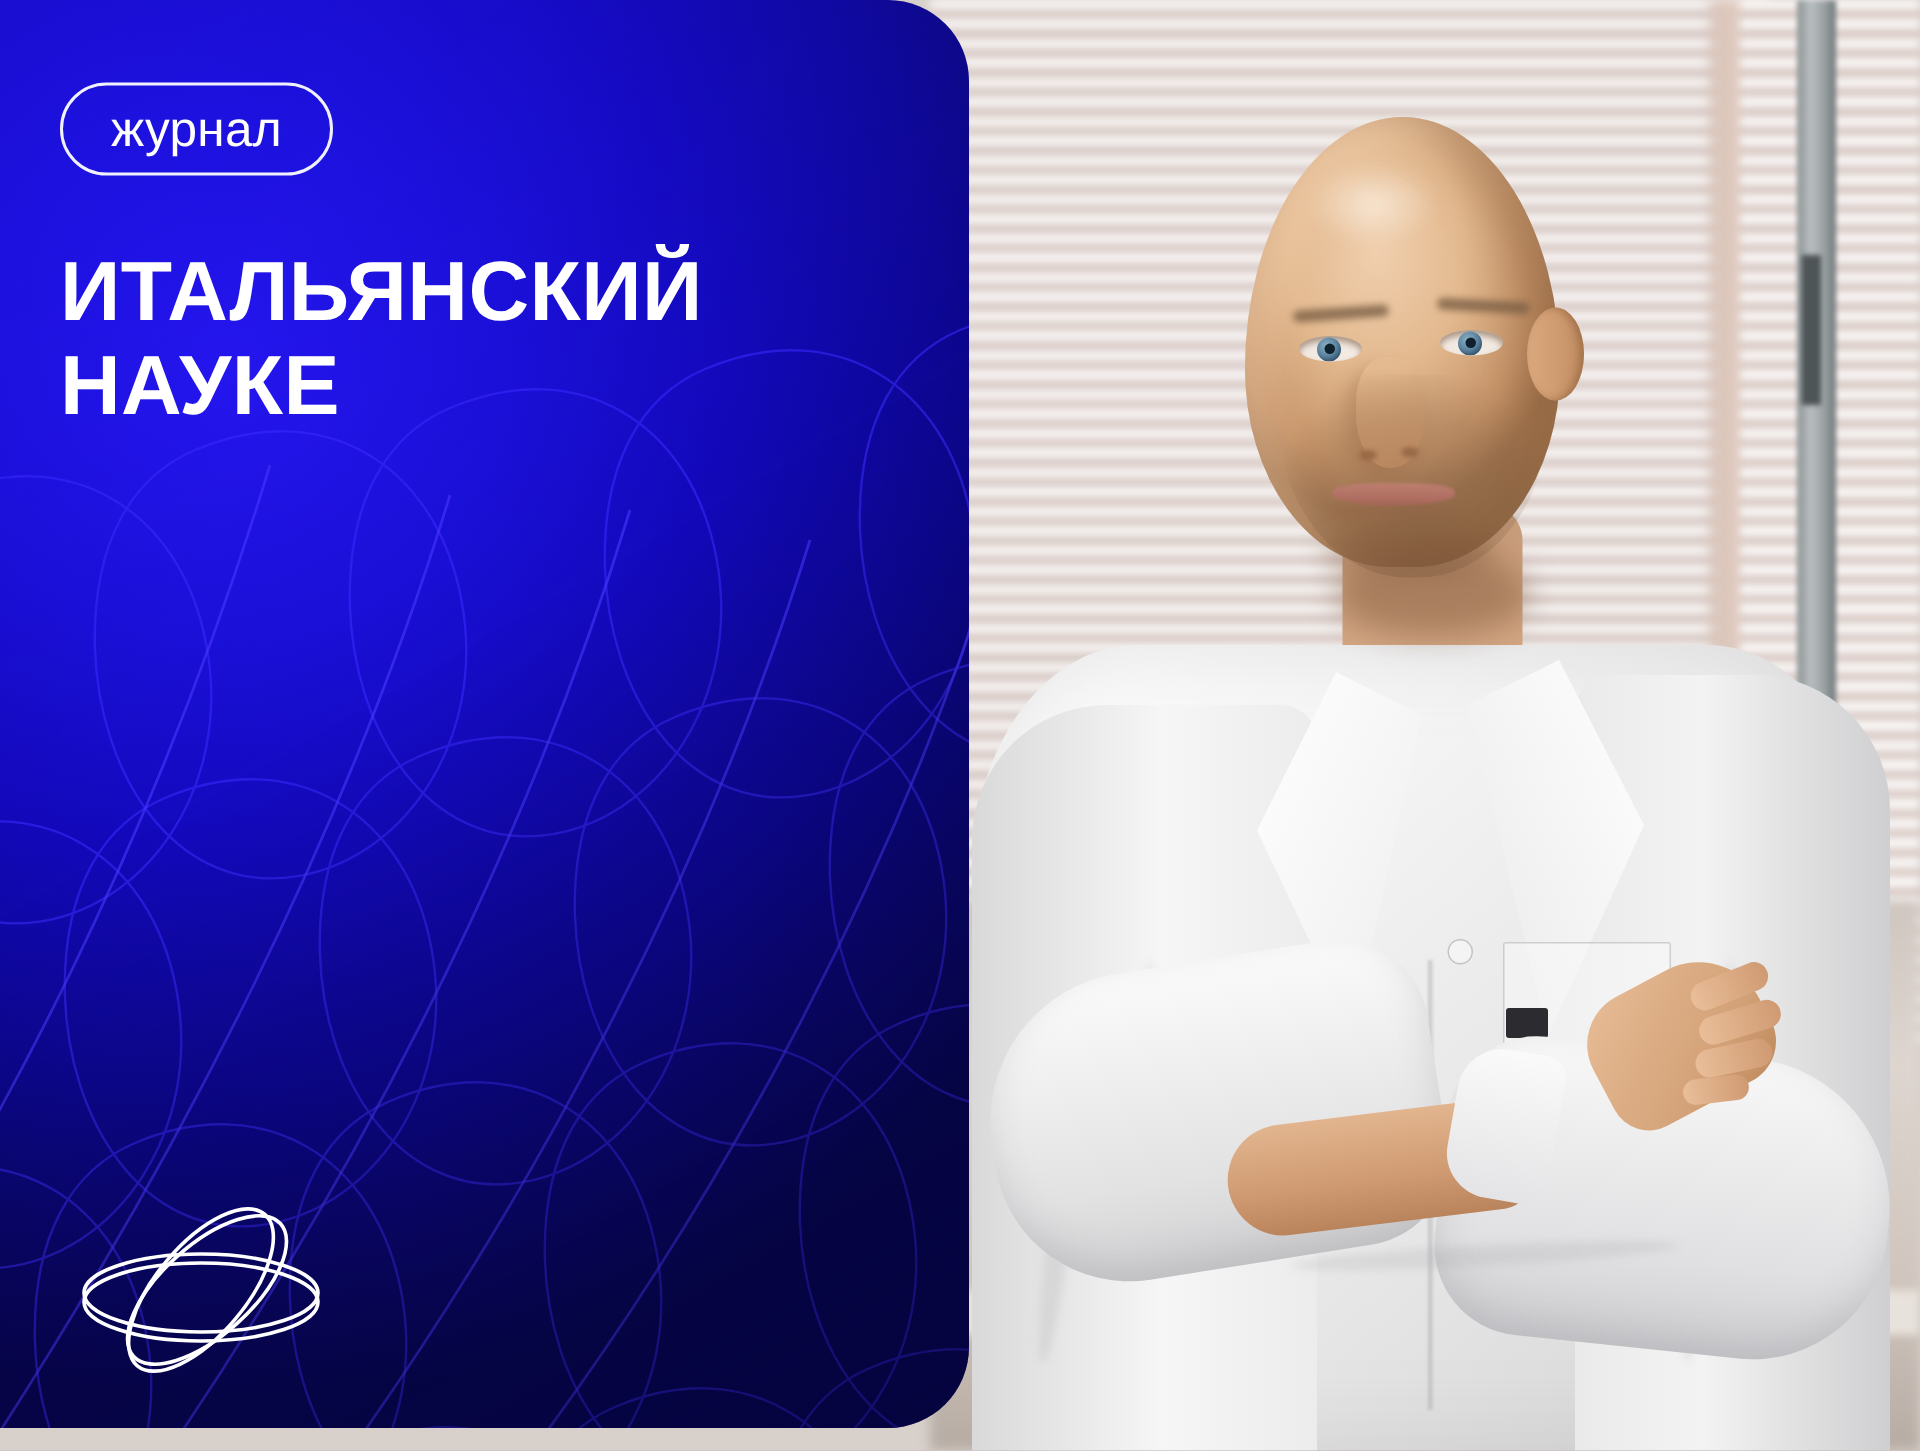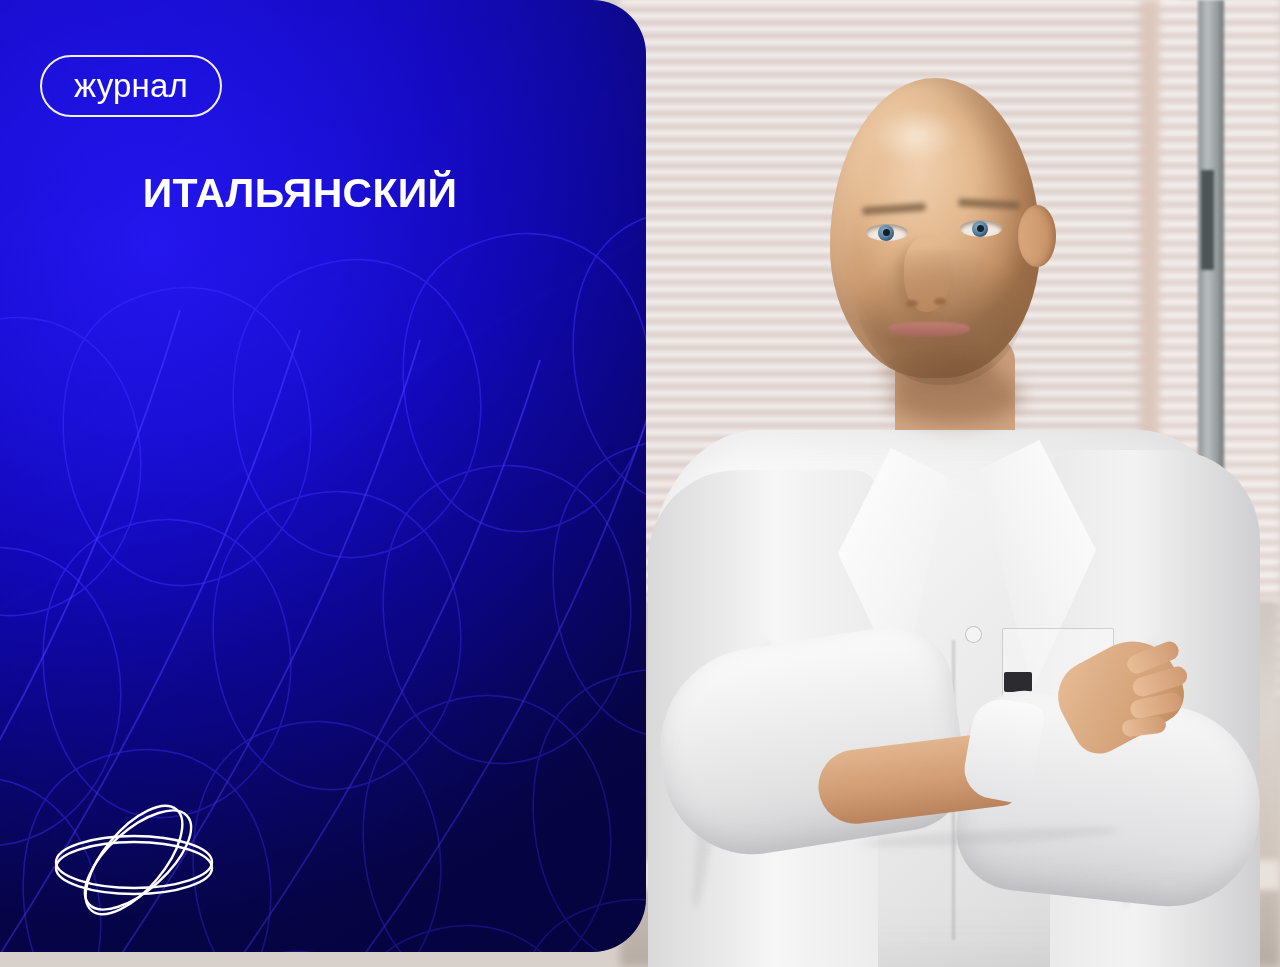--- a/index.html
+++ b/index.html
@@ -329,26 +329,25 @@
     font-size:33px;
     letter-spacing:.2px;
   }
 
   
   #headline {
     position:absolute;
     left:40px; top:162px;
     width:520px;
     color:#ffffff;
-    font-size:41px;
+    font-size:56px;
     font-weight:bold;
     line-height:63px;
     letter-spacing:.3px;
     text-transform:uppercase;
-    text-align:center;
   }
   #headline div { white-space:nowrap; }
 
   
   #logo {
     position:absolute;
     left:34px; top:790px;
     width:200px; height:140px;
   }
   #logo svg { display:block; width:100%; height:100%; }
@@ -512,20 +511,21 @@
     </div>
 
     <div id="panel-gradient-overlay"></div>
 
     <div id="badge">
       <span>журнал</span>
     </div>
 
     <div id="headline">
       <div>ИТАЛЬЯНСКИЙ</div>
+      <div>НАУКЕ</div>
     </div>
 
     <div id="logo">
       <svg viewBox="0 0 200 140" aria-hidden="true">
         <g fill="none" stroke="#ffffff" stroke-width="2.4">
           <ellipse cx="100" cy="78" rx="78" ry="26"></ellipse>
           <ellipse cx="100" cy="72" rx="78" ry="26"></ellipse>
           <ellipse cx="100" cy="70" rx="30" ry="66" transform="rotate(40 100 70)"></ellipse>
           <ellipse cx="104" cy="70" rx="30" ry="66" transform="rotate(48 104 70)"></ellipse>
         </g>

